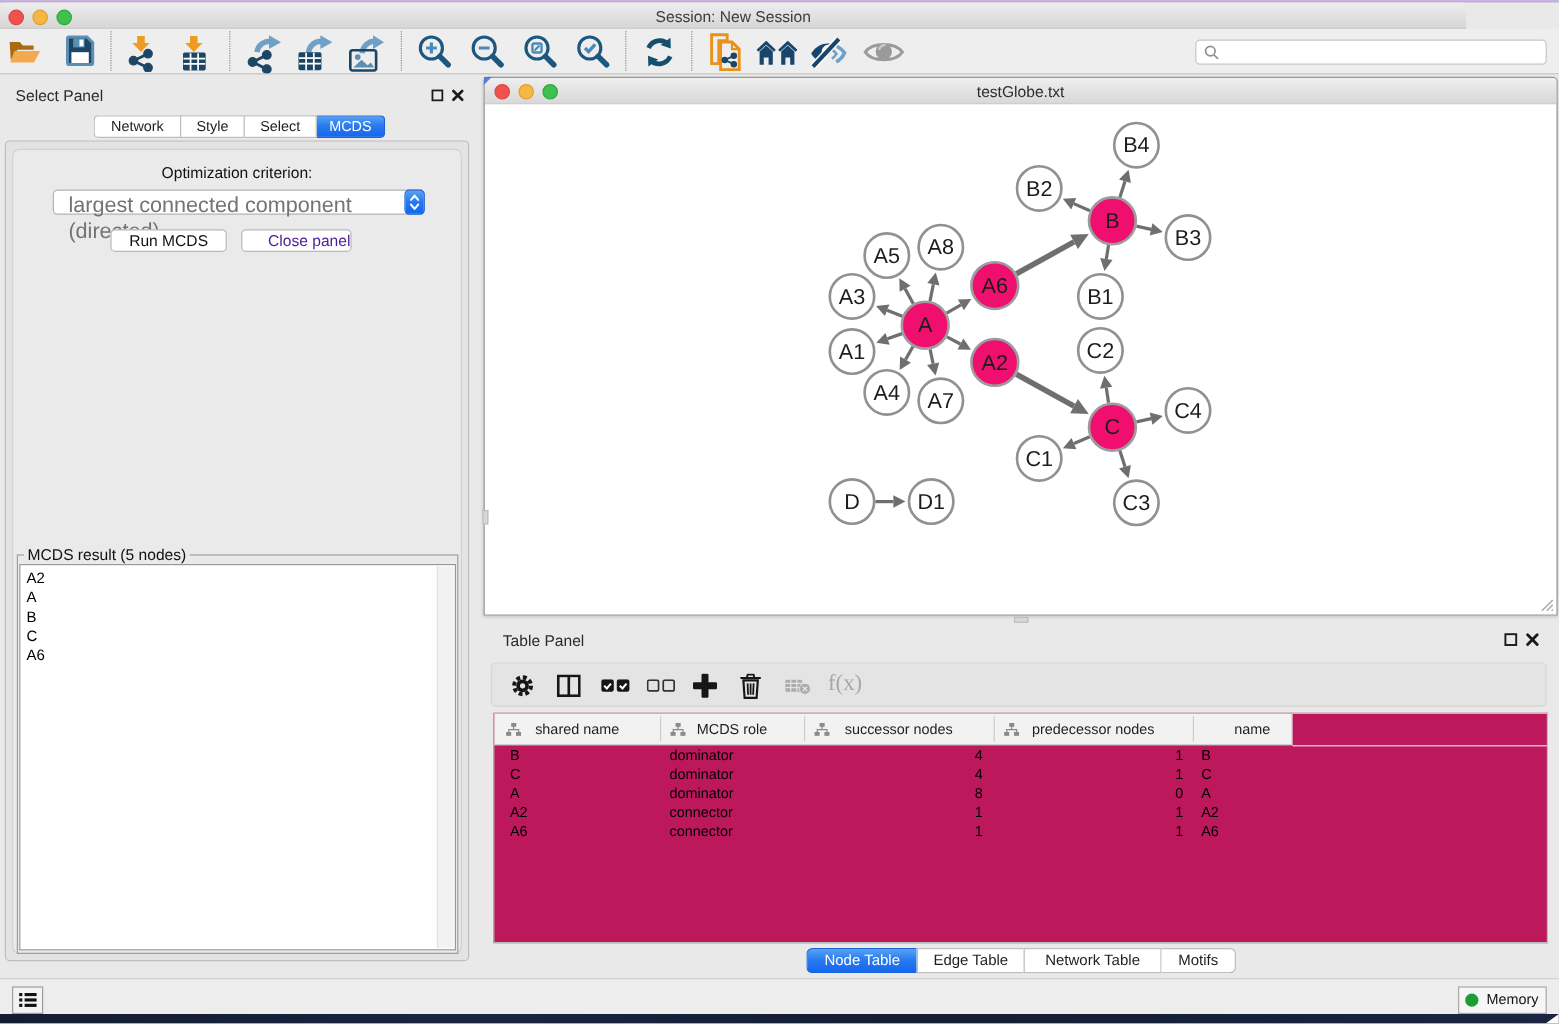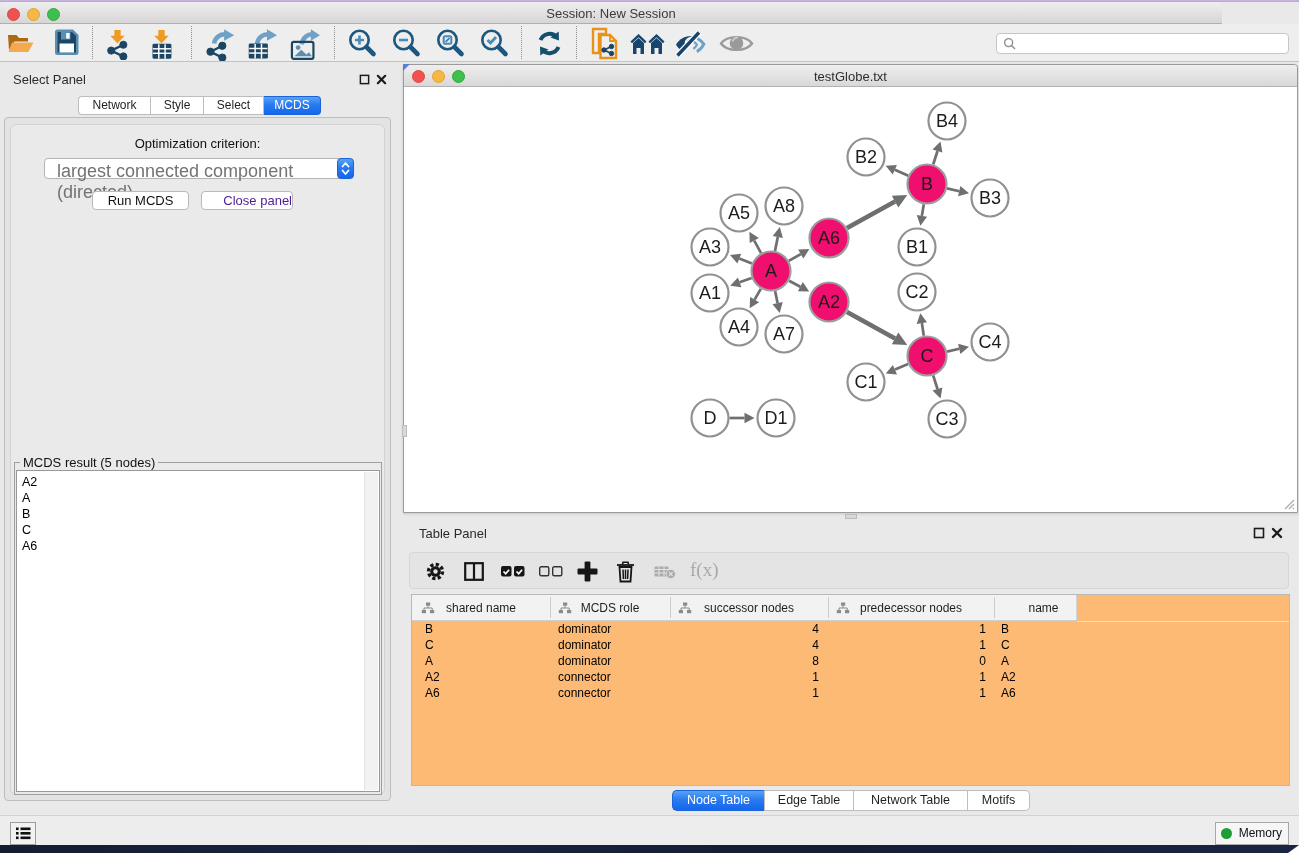--- a/index.html
+++ b/index.html
@@ -385,21 +385,21 @@
       <line x1="5" y1="0.5" x2="5" y2="10.5"></line>
         <line x1="10" y1="0.5" x2="10" y2="10.5"></line>
     </g>
     <circle cx="16.8" cy="8" r="4.6" fill="#ababab" stroke="#e4e4e4" stroke-width="0.8"></circle>
     <path d="M15 6.2 l3.6 3.6 M18.6 6.2 l-3.6 3.6" stroke="#e4e4e4" stroke-width="1.2"></path>
   </svg>
 
   <div class="abs" style="left:280px;top:6px;font-family:'Liberation Serif',serif;font-size:19px;color:#a8a8a8;">f(x)</div>
 </div>
 
-<div class="abs" id="datatable" style="left:411px;top:594px;width:879px;height:192px;background:#fdba74;border:1px solid #b9b9b9;font-size:12px;color:#000;">
+<div class="abs" id="datatable" style="left:411px;top:594px;width:879px;height:192px;background:#be185d;border:1px solid #b9b9b9;font-size:12px;color:#000;">
 
   <div class="abs" style="left:0;top:0;width:665px;height:26px;background:#f2f2f2;border-bottom:1px solid #cfcfcf;border-right:1px solid #d4d4d4;">
     <div class="abs" style="left:138px;top:2px;height:21px;border-left:1px solid #cccccc;"></div>
     <div class="abs" style="left:258px;top:2px;height:21px;border-left:1px solid #cccccc;"></div>
     <div class="abs" style="left:416px;top:2px;height:21px;border-left:1px solid #cccccc;"></div>
     <div class="abs" style="left:582px;top:2px;height:21px;border-left:1px solid #cccccc;"></div>
     <div class="abs hdr" style="left:0;width:138px;">shared name</div>
     <div class="abs hdr" style="left:138px;width:120px;">MCDS role</div>
     <div class="abs hdr" style="left:258px;width:158px;">successor nodes</div>
     <div class="abs hdr" style="left:416px;width:166px;">predecessor nodes</div>

